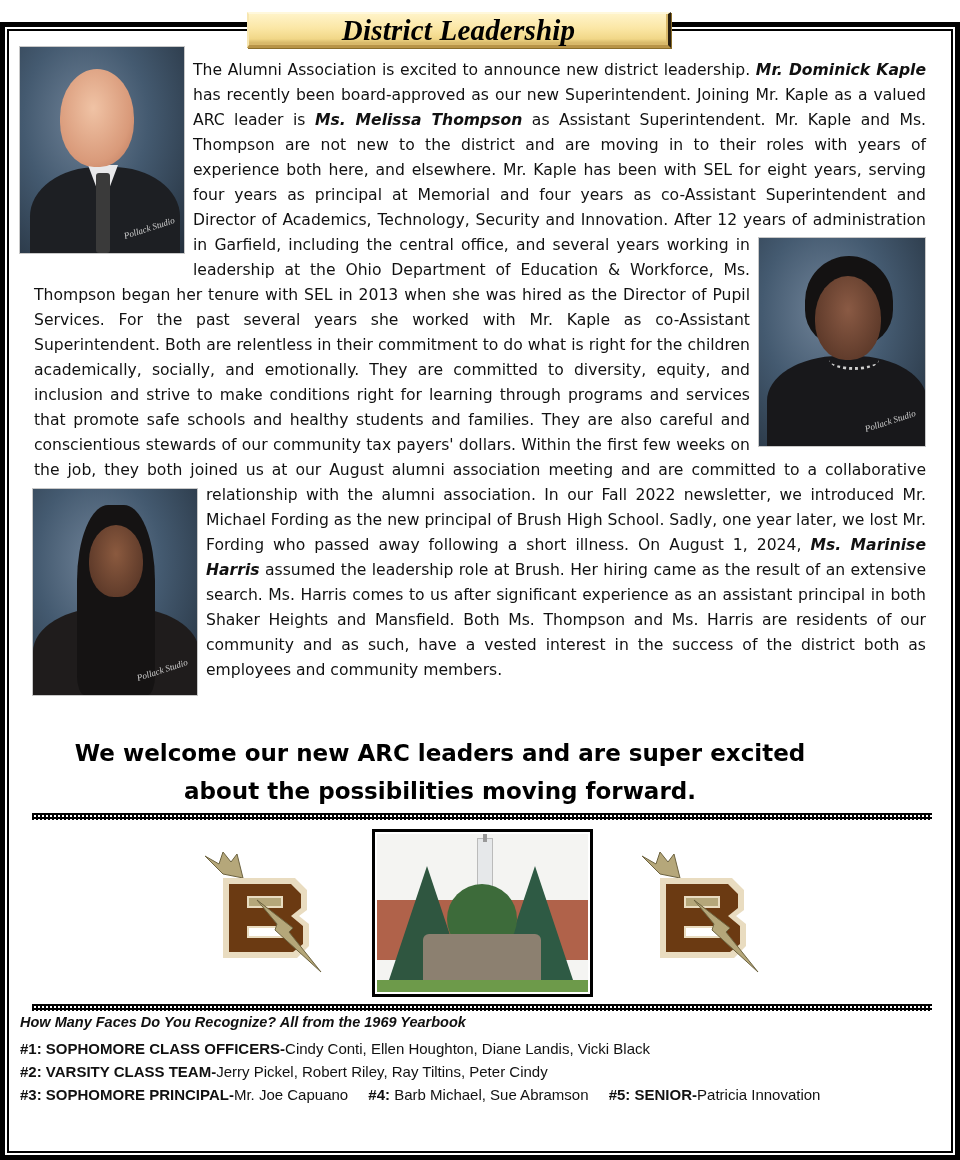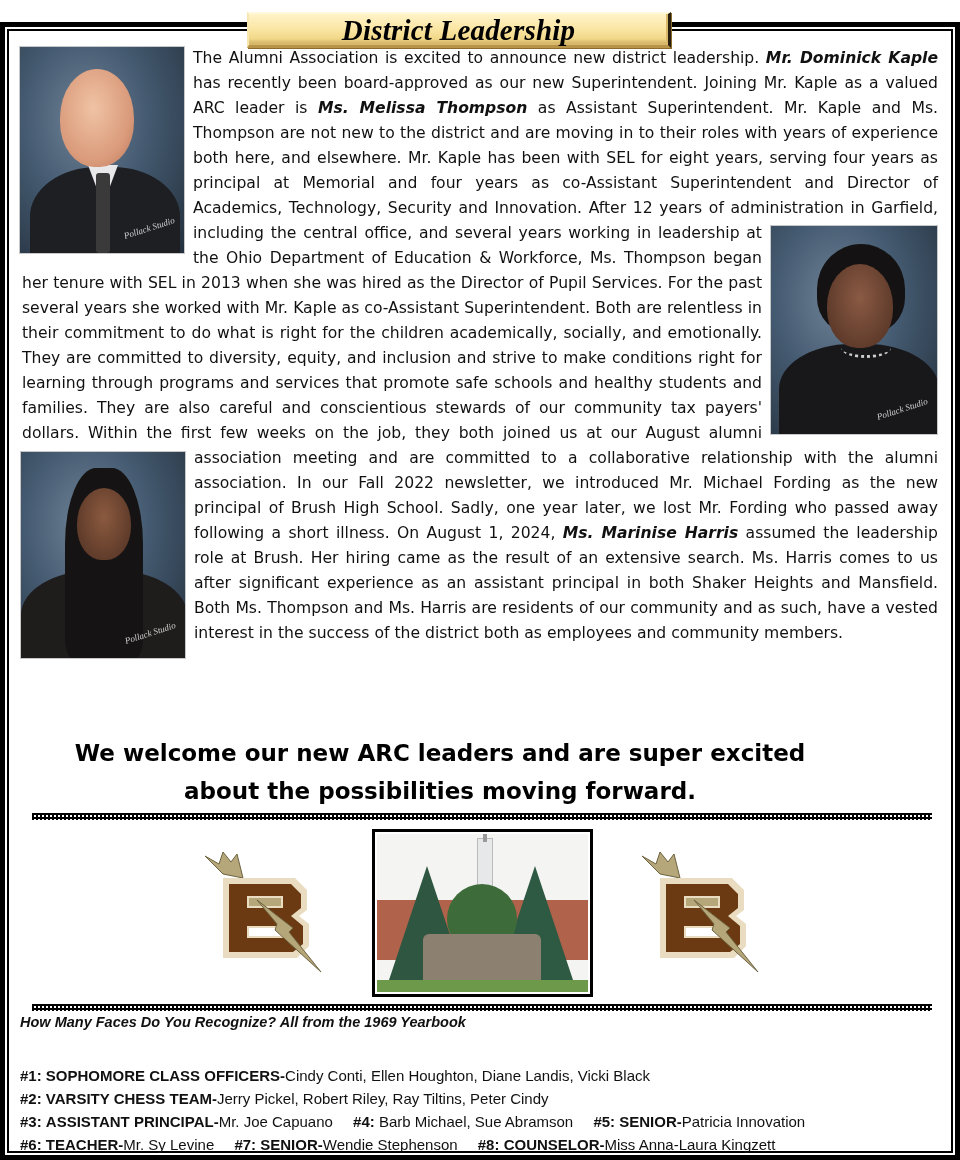--- a/index.html
+++ b/index.html
@@ -29,21 +29,21 @@
   .banner-title {
     font-family: "Liberation Serif", serif; font-style: italic; font-weight: bold;
     font-size: 29px; color: #000; letter-spacing: 0.2px; margin-top: 2px;
   }
 
   .article {
     position: absolute; left: 18px; top: 42px; width: 924px;
     font-family: "DejaVu Sans", sans-serif; font-size: 15.6px; line-height: 25px;
     text-align: justify; color: #111;
   }
-  .article p { margin: 4px; }
+  .article p { margin: 16px; }
   .article b.name { font-style: italic; font-weight: bold; }
 
   .photo {
     border: 1px solid #c8c8c8;
     background: radial-gradient(ellipse at 40% 35%, #6f8297 0%, #445a70 45%, #24303d 100%);
     position: relative; overflow: hidden;
   }
   .photo-left-1 { float: left; width: 166px; height: 208px; margin: 4px 8px 6px 1px; }
   .photo-right  { float: right; width: 168px; height: 210px; margin: 4px 0 6px 8px; }
   .photo-left-2 { float: left; width: 166px; height: 208px; margin: 5px 8px 4px -2px; }
@@ -85,21 +85,21 @@
     position: absolute; left: 372px; top: 829px; width: 221px; height: 168px;
     border: 3px solid #000; background: #fff; padding: 2px; overflow: hidden;
   }
   .campus-inner { position: relative; width: 100%; height: 100%; background: #f3f3f3; overflow: hidden; }
 
   .yearbook {
     position: absolute; left: 20px; top: 1012px; width: 920px;
     font-family: "Liberation Sans", sans-serif; color: #111;
   }
   .yearbook-heading { font-style: italic; font-weight: bold; font-size: 14.5px; line-height: 20px; }
-  .yearbook-list { margin-top: 32px; font-size: 15px; line-height: 23px; }
+  .yearbook-list { margin-top: 5px; font-size: 15px; line-height: 23px; }
   .yearbook-list .line { white-space: nowrap; }
   .yearbook-list b { font-weight: bold; }
   .gap { display: inline-block; width: 16px; }
 </style>
 </head>
 <body>
 
 <div class="frame-outer"></div>
 <div class="frame-inner"></div>
 
@@ -186,26 +186,21 @@
 
 <div class="dotted-rule rule-2"></div>
 
 <div class="yearbook">
   <div class="yearbook-heading">How Many Faces Do You Recognize?  All from the 1969 Yearbook</div>
   <div class="yearbook-list">
     <div class="line">
       <b>#1:</b> <b>SOPHOMORE CLASS OFFICERS-</b><span>Cindy Conti, Ellen Houghton, Diane Landis, Vicki Black</span>
     </div>
     <div class="line">
-      <b>#2:</b> <b>VARSITY CHESS TEAM-</b><span>Jerry Pickel, Robert Riley, Ray Tiltins, Peter Cindy</span>
+      <b>#2:</b> <b>VARSITY CLASS TEAM-</b><span>Jerry Pickel, Robert Riley, Ray Tiltins, Peter Cindy</span>
     </div>
     <div class="line">
-      <b>#3:</b> <b>ASSISTANT PRINCIPAL-</b><span>Mr. Joe Capuano</span><span class="gap"></span>
+      <b>#3:</b> <b>SOPHOMORE PRINCIPAL-</b><span>Mr. Joe Capuano</span><span class="gap"></span>
       <b>#4:</b> <span>Barb Michael, Sue Abramson</span><span class="gap"></span>
       <b>#5:</b> <b>SENIOR-</b><span>Patricia Innovation</span>
     </div>
-    <div class="line">
-      <b>#6:</b> <b>TEACHER-</b><span>Mr. Sy Levine</span><span class="gap"></span>
-      <b>#7:</b> <b>SENIOR-</b><span>Wendie Stephenson</span><span class="gap"></span>
-      <b>#8:</b> <b>COUNSELOR-</b><span>Miss Anna-Laura Kingzett</span>
-    </div>
   </div>
 </div>
 
 </body></html>

